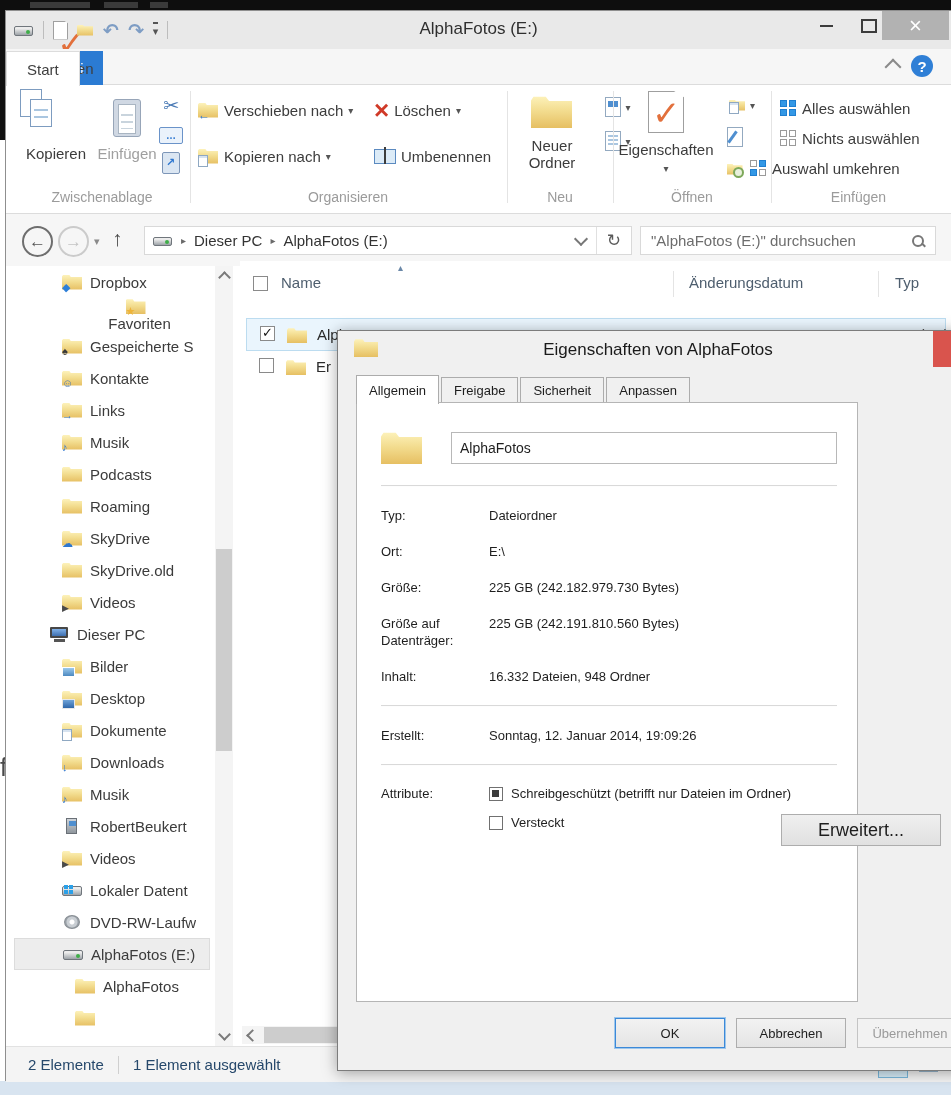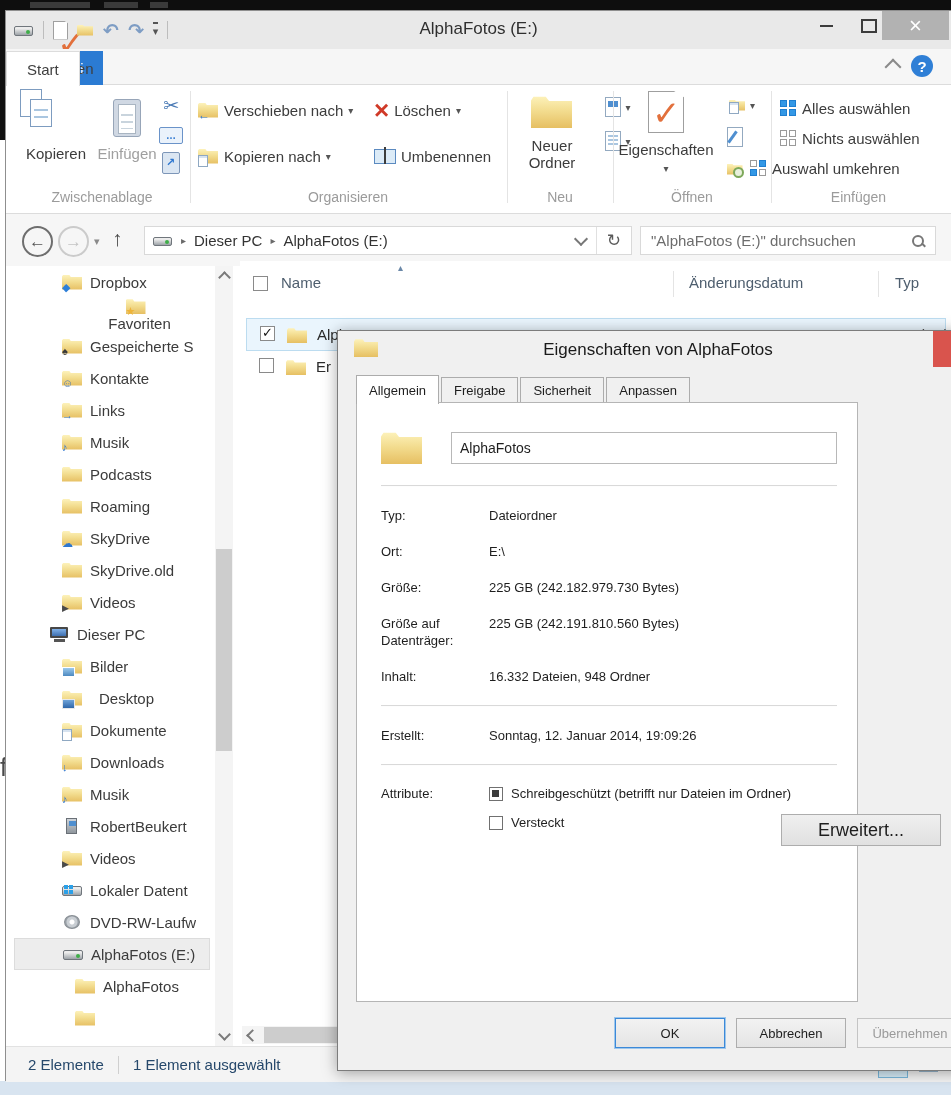--- a/index.html
+++ b/index.html
@@ -441,21 +441,21 @@
       <div class="side-item" style="padding-left: 35px;">
         <span class="tic ic-pc"></span>
         <span class="lbl" style="margin-left:7px;">Dieser PC</span>
       </div>
       <div class="side-item" style="padding-left: 48px;">
         <span class="tic ic-folder-pic"></span>
         <span class="lbl" style="margin-left:7px;">Bilder</span>
       </div>
       <div class="side-item" style="padding-left: 48px;">
         <span class="tic ic-folder-desktop"></span>
-        <span class="lbl" style="margin-left:16px;">Desktop</span>
+        <span class="lbl" style="margin-left:7px;">Desktop</span>
       </div>
       <div class="side-item" style="padding-left: 48px;">
         <span class="tic ic-folder-doc"></span>
         <span class="lbl" style="margin-left:7px;">Dokumente</span>
       </div>
       <div class="side-item" style="padding-left: 48px;">
         <span class="tic ic-folder-down"></span>
         <span class="lbl" style="margin-left:7px;">Downloads</span>
       </div>
       <div class="side-item" style="padding-left: 48px;">

